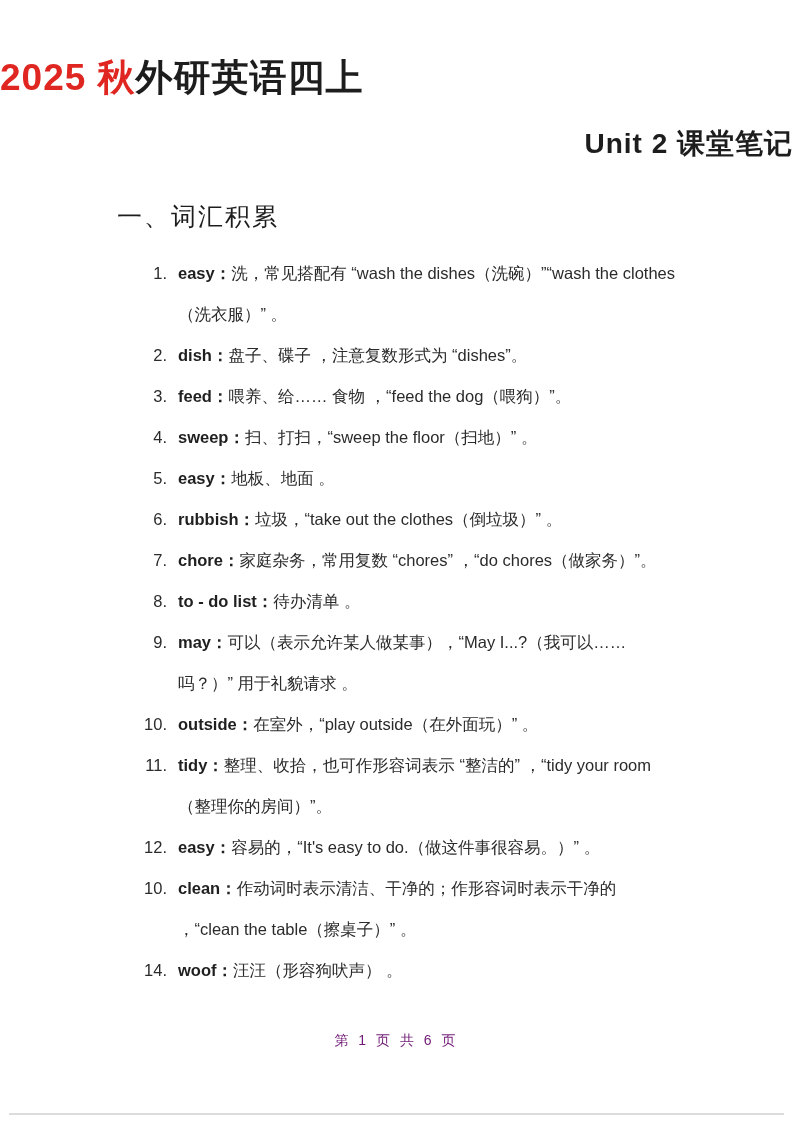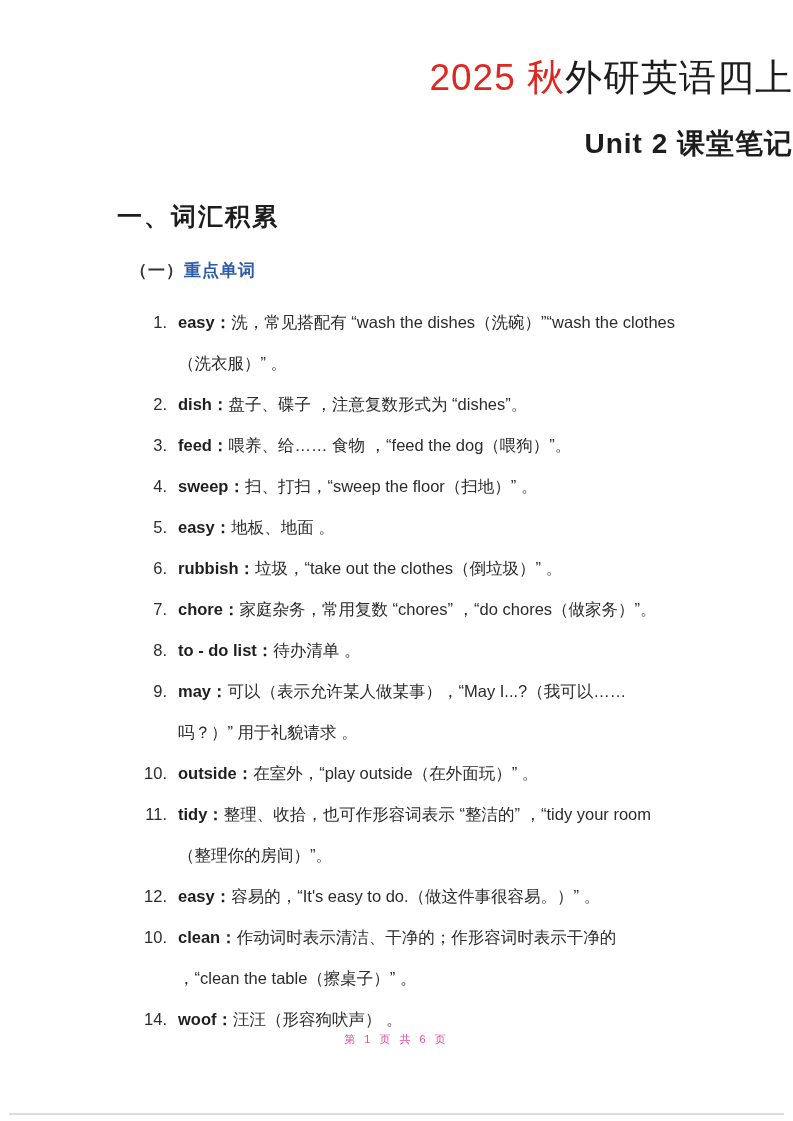--- a/index.html
+++ b/index.html
@@ -9,40 +9,40 @@
     width: 793px;
     height: 1121px;
     margin: 0 auto;
     background: #ffffff;
     font-family: "Liberation Sans", "DejaVu Sans", sans-serif;
     color: #2b2b2b;
     overflow: hidden;
   }
   .doc-title {
     padding-top: 56px;
-    text-align: right;
+    text-align: left;
     font-size: 37px;
-    font-weight: normal;
+    font-weight: bold;
     line-height: 1.18;
     color: #1d1d1d;
     letter-spacing: 1px;
   }
   .doc-title .red { color: #e02620; }
   .doc-subtitle {
     margin-top: 25px;
     text-align: right;
     font-size: 28px;
     font-weight: bold;
     color: #1d1d1d;
     letter-spacing: 1px;
   }
   .section-heading {
     margin: 37px 0 0 117px;
     font-size: 25px;
-    font-weight: bold;
+    font-weight: normal;
     color: #1d1d1d;
     letter-spacing: 2px;
   }
   .subsection-heading {
     margin: 26px 0 0 130px;
     font-size: 17px;
     font-weight: bold;
     color: #333333;
     letter-spacing: 1px;
   }
@@ -64,22 +64,22 @@
     color: #2b2b2b;
   }
   .vocab-item .body { flex: 1; }
   .vocab-item .word { font-weight: bold; color: #1f1f1f; }
   .page-footer {
     position: absolute;
     top: 1032px;
     left: 0;
     width: 100%;
     text-align: center;
-    font-size: 11px;
-    color: #ec4899;
+    font-size: 14px;
+    color: #701a75;
     letter-spacing: 3px;
   }
   .page-bottom-edge {
     position: absolute;
     left: 9px;
     right: 9px;
     top: 1113px;
     border-top: 2px solid #dcdcdc;
   }
 </style>
@@ -89,23 +89,20 @@
 <div class="page">
 
   <div class="doc-title">
     <span class="red">2025 秋</span><span>外研英语四上</span>
   </div>
 
   <div class="doc-subtitle">Unit 2 课堂笔记</div>
 
   <div class="section-heading">一、词汇积累</div>
 
-  <div class="subsection-heading">
-    <span>（一）</span><span class="blue">重点单词</span>
-  </div>
 
   <div class="vocab-list">
     <div class="vocab-item">
       <span class="num">1.</span>
       <span class="body"><span class="word">easy：</span><span>洗，常见搭配有 “wash the dishes（洗碗）”“wash the clothes（洗衣服）” 。</span></span>
     </div>
     <div class="vocab-item">
       <span class="num">2.</span>
       <span class="body"><span class="word">dish：</span><span>盘子、碟子 ，注意复数形式为 “dishes”。</span></span>
     </div>

